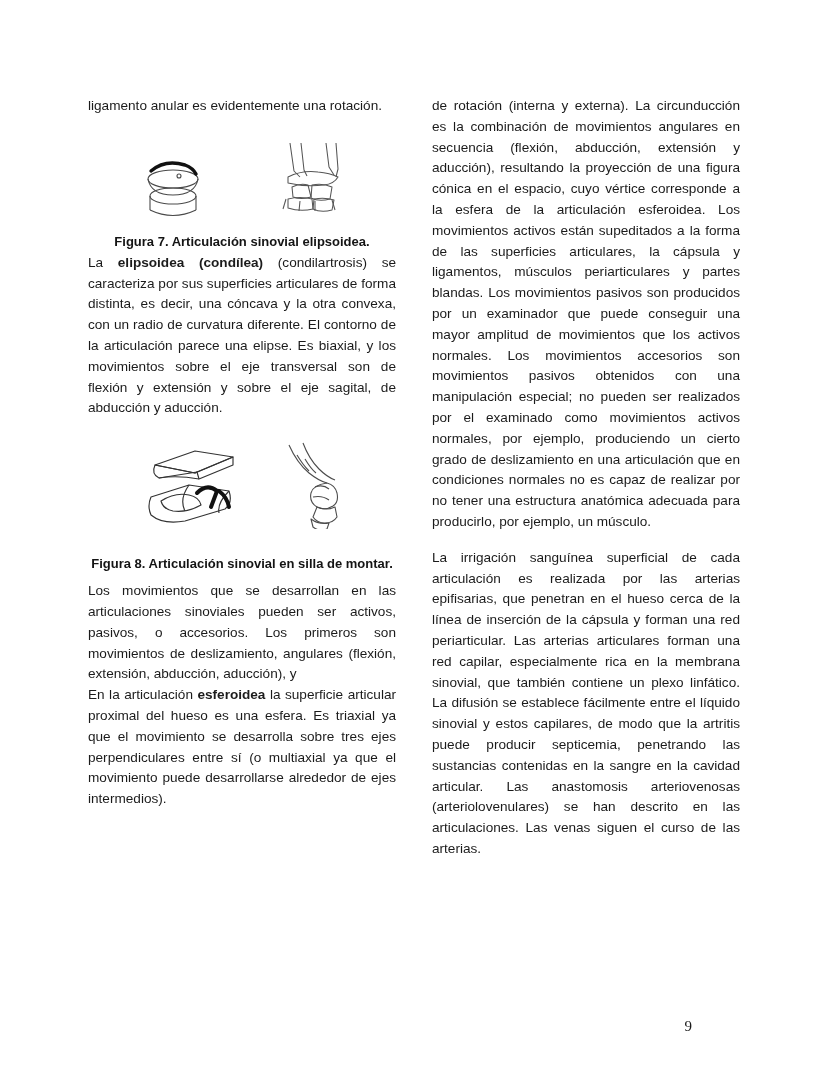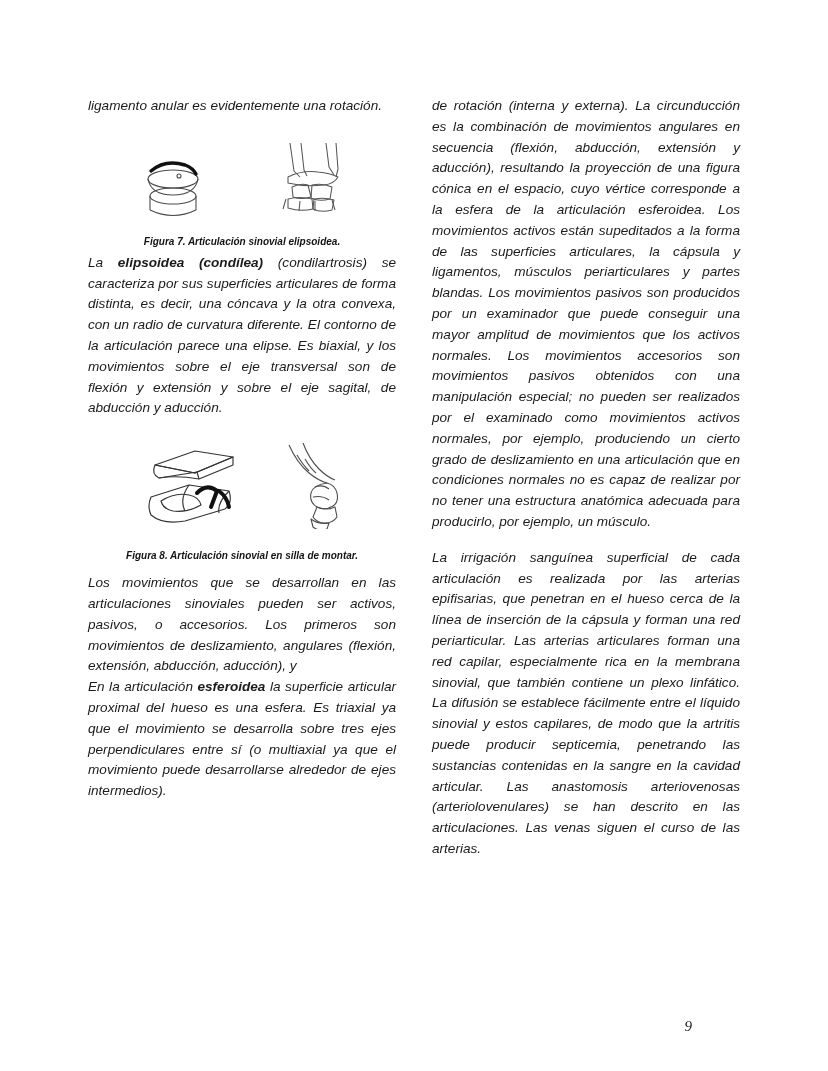--- a/index.html
+++ b/index.html
@@ -8,21 +8,20 @@
     background: #ffffff;
   }
   .page {
     position: relative;
     width: 780px;
     height: 1071px;
     background: #ffffff;
     font-family: "Liberation Sans", sans-serif;
     color: #1a1a1a;
     overflow: hidden;
-    font-style: italic;
   }
   .columns {
     position: absolute;
     left: 88px;
     top: 96px;
     width: 652px;
     display: flex;
     gap: 36px;
   }
   .col {
@@ -56,29 +55,29 @@
     gap: 64px;
     height: 80px;
   }
   .figure-row.saddle {
     gap: 44px;
     height: 92px;
   }
   .caption {
     margin-top: 14px;
     text-align: center;
-    font-size: 10px;
+    font-size: 13px;
     font-weight: bold;
     line-height: 14px;
     color: #141414;
   }
   .fig7 { margin-top: 22px; }
   .fig7 .caption { margin-top: 16px; }
   .fig8 { margin-top: 18px; }
-  .fig8 .caption { margin-top: 20px; margin-bottom: 10px; }
+  .fig8 .caption { margin-top: 28px; margin-bottom: 10px; }
   .page-number {
     position: absolute;
     right: 88px;
     bottom: 36px;
     font-family: "Liberation Serif", serif;
     font-size: 15px;
     color: #1a1a1a;
   }
   svg { display: block; }
 </style>

